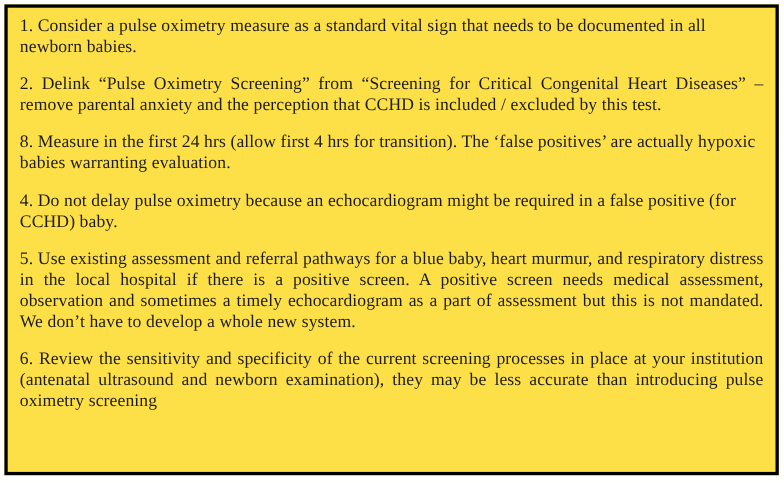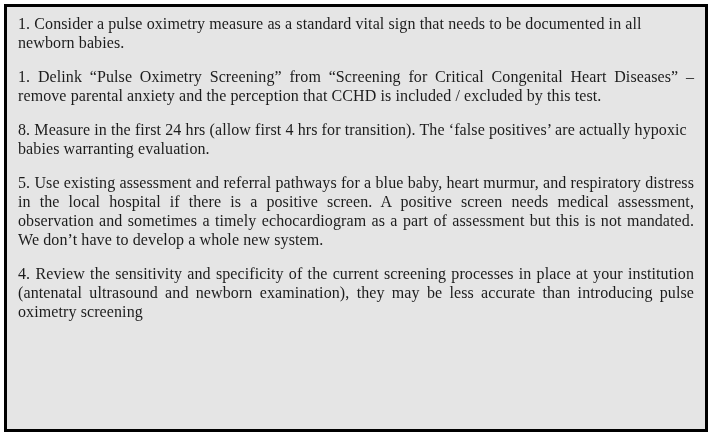--- a/index.html
+++ b/index.html
@@ -13,21 +13,21 @@
     position: relative;
     font-family: "Liberation Serif", "DejaVu Serif", serif;
   }
   .text-box {
     position: absolute;
     left: 4px;
     top: 4px;
     right: 5px;
     bottom: 7px;
     border: 3px solid #000000;
-    background: #e5e5e5;
+    background: #fde047;
     padding: 7px 11px 6px 11px;
     box-sizing: border-box;
     overflow: hidden;
   }
   .para {
     margin: 0 0 15px 0;
     font-size: 16px;
     line-height: 19px;
     color: #1c1c1c;
     text-align: left;
@@ -38,17 +38,18 @@
   }
   .para:last-child {
     margin-bottom: 0;
   }
 </style>
 </head>
 <body>
 
 <div class="text-box">
   <p class="para">1. Consider a pulse oximetry measure as a standard vital sign that needs to be documented in all newborn babies.</p>
-  <p class="para justify">1. Delink “Pulse Oximetry Screening” from “Screening for Critical Congenital Heart Diseases” – remove parental anxiety and the perception that CCHD is included / excluded by this test.</p>
+  <p class="para justify">2. Delink “Pulse Oximetry Screening” from “Screening for Critical Congenital Heart Diseases” – remove parental anxiety and the perception that CCHD is included / excluded by this test.</p>
   <p class="para">8. Measure in the first 24 hrs (allow first 4 hrs for transition). The ‘false positives’ are actually hypoxic babies warranting evaluation.</p>
+  <p class="para">4. Do not delay pulse oximetry because an echocardiogram might be required in a false positive (for CCHD) baby.</p>
   <p class="para justify">5. Use existing assessment and referral pathways for a blue baby, heart murmur, and respiratory distress in the local hospital if there is a positive screen. A positive screen needs medical assessment, observation and sometimes a timely echocardiogram as a part of assessment but this is not mandated. We don’t have to develop a whole new system.</p>
-  <p class="para justify">4. Review the sensitivity and specificity of the current screening processes in place at your institution (antenatal ultrasound and newborn examination), they may be less accurate than introducing pulse oximetry screening</p>
+  <p class="para justify">6. Review the sensitivity and specificity of the current screening processes in place at your institution (antenatal ultrasound and newborn examination), they may be less accurate than introducing pulse oximetry screening</p>
 </div>
 
 </body></html>

